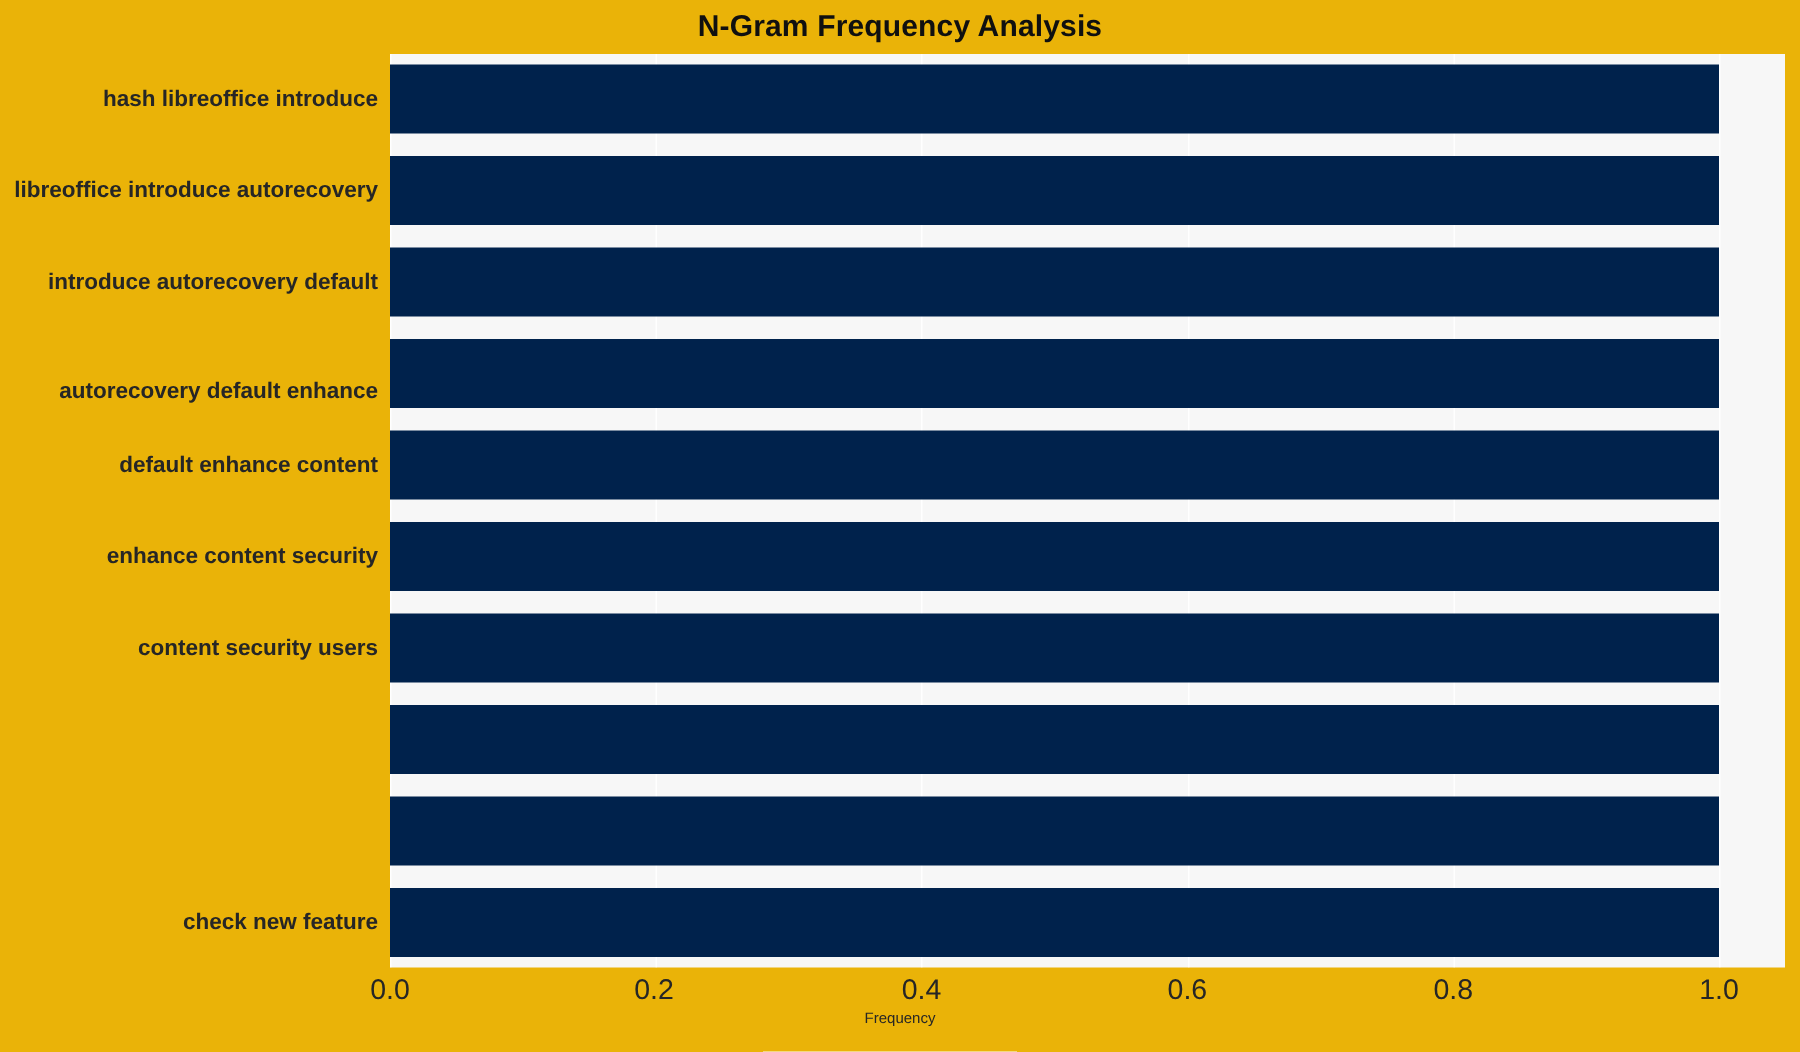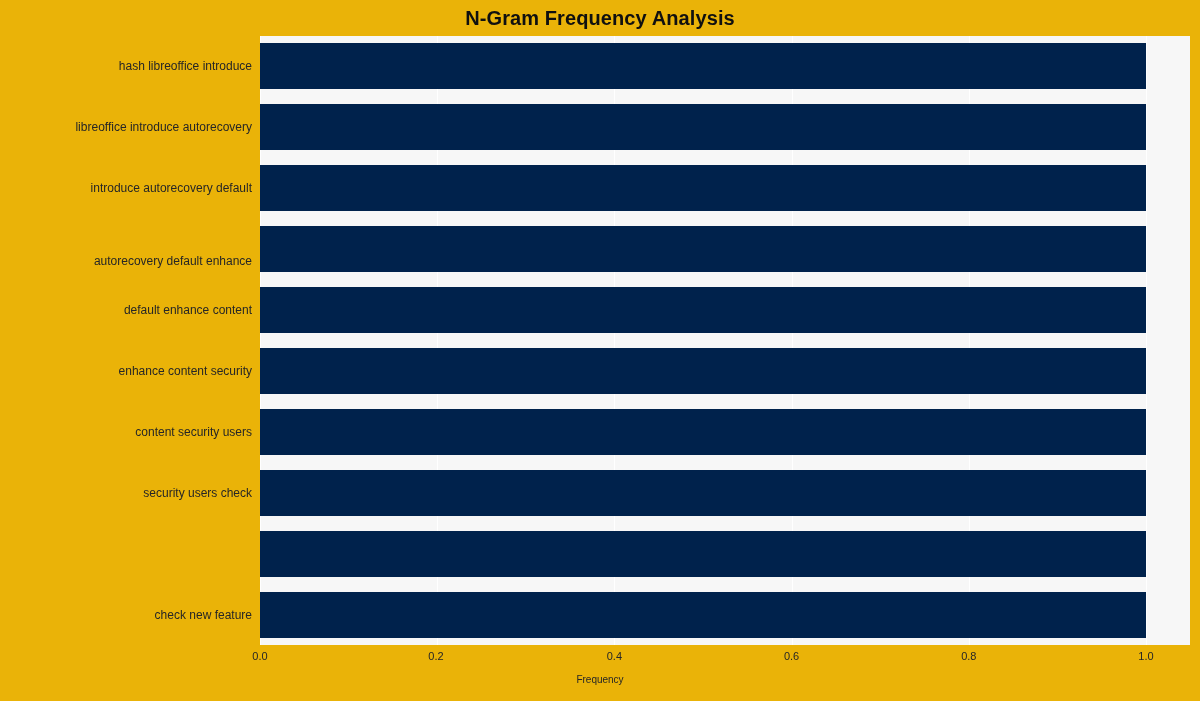--- a/index.html
+++ b/index.html
@@ -68,36 +68,37 @@
     left: 0;
     top: 36px;
     width: 252px;
     height: 609px;
   }
   .ylabel {
     position: absolute;
     right: 0;
     width: 252px;
     text-align: right;
-    font-size: 12px;
+    font-size: 15px;
     color: #262626;
     white-space: nowrap;
     transform: translateY(-50%);
+    font-weight: bold;
   }
   .xticks {
     position: absolute;
     left: 0;
     top: 650px;
     width: 1200px;
     height: 20px;
   }
   .xtick {
     position: absolute;
     top: 0;
-    font-size: 11px;
+    font-size: 19px;
     color: #262626;
     transform: translateX(-50%);
     white-space: nowrap;
   }
   .xaxis-label {
     position: absolute;
     top: 674px;
     left: 0;
     width: 1200px;
     text-align: center;
@@ -156,21 +157,20 @@
   </div>
 
   <div class="ylabels" id="ylabels">
       <div class="ylabel" style="top: 30.45px;">hash libreoffice introduce</div>
       <div class="ylabel" style="top: 91.35px; text-align: right;">libreoffice introduce autorecovery</div>
       <div class="ylabel" style="top: 152.25px;">introduce autorecovery default</div>
       <div class="ylabel" style="top: 213.15px; margin-top: 12px;">autorecovery default enhance</div>
       <div class="ylabel" style="top: 274.05px;">default enhance content</div>
       <div class="ylabel" style="top: 334.95px;">enhance content security</div>
       <div class="ylabel" style="top: 395.85px;">content security users</div>
-      <div class="ylabel" style="top: 456.75px;">security users check</div>
       <div class="ylabel" style="top: 578.55px;">check new feature</div>
     </div>
 
   <div class="xticks" id="xticks">
       <div class="xtick" style="left: 260px;">0.0</div>
       <div class="xtick" style="left: 436px;">0.2</div>
       <div class="xtick" style="left: 614.4px;">0.4</div>
       <div class="xtick" style="left: 791.6px;">0.6</div>
       <div class="xtick" style="left: 968.8px;">0.8</div>
       <div class="xtick" style="left: 1146px;">1.0</div>

